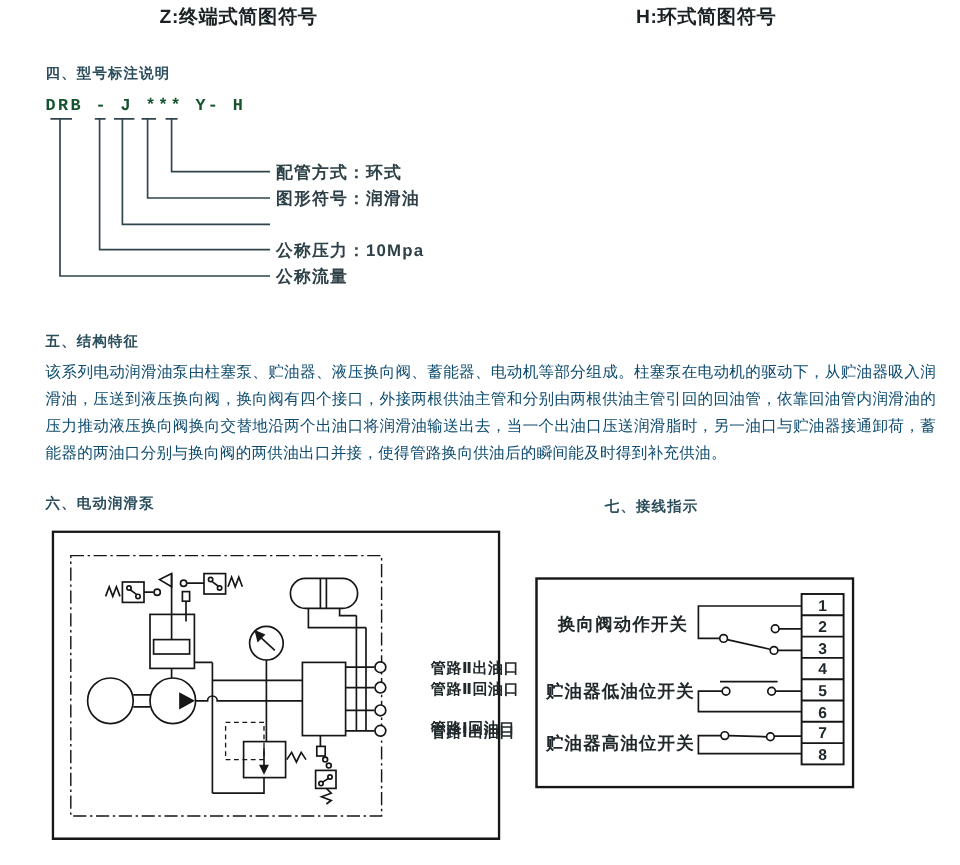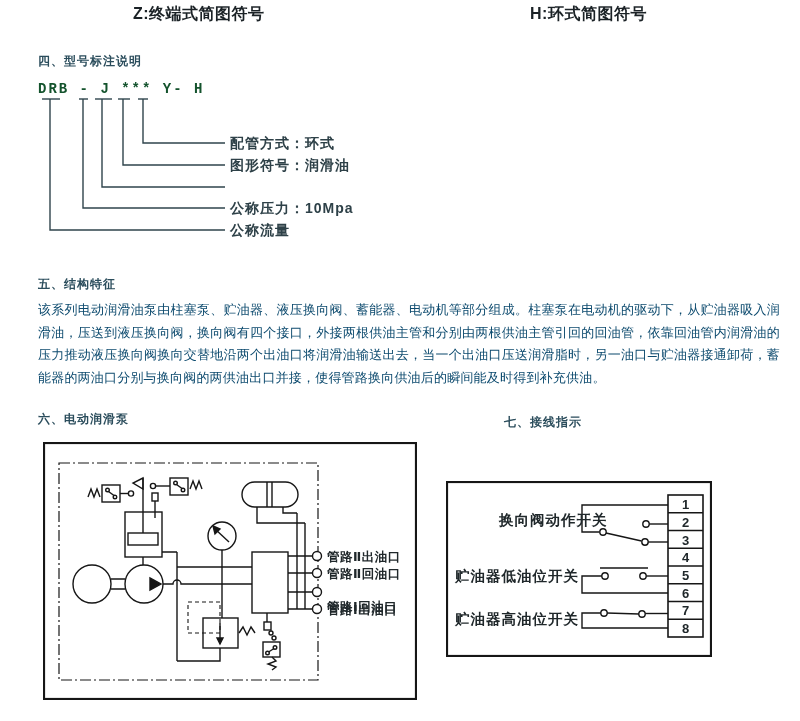--- a/index.html
+++ b/index.html
@@ -5,21 +5,21 @@
   html,body{margin:0;padding:0;background:#fff;}
   .page{position:relative;width:800px;height:721px;background:#ffffff;overflow:hidden;
         font-family:"Liberation Sans","DejaVu Sans",sans-serif;}
   .abs{position:absolute;}
   .caption{font-size:16px;font-weight:bold;color:#1b2226;letter-spacing:.5px;}
   .sec-title{font-size:12px;font-weight:bold;color:#2b4d5c;letter-spacing:1px;}
   .model-code{font-family:Liberation Mono, monospace;
               font-size:14px;font-weight:bold;color:#14532d;letter-spacing:2px;}
   .model-label{font-size:14px;font-weight:bold;color:#2e4148;letter-spacing:1px;white-space:nowrap;}
   .body-par{font-size:13px;line-height:22.5px;color:#0c4a6e;text-align:justify;letter-spacing:.2px;}
-  .port-label{font-size:12.5px;font-weight:bold;color:#20282b;white-space:nowrap;letter-spacing:.5px;}
+  .port-label{font-size:12.5px;font-weight:bold;color:#20282b;white-space:nowrap;letter-spacing:.5px;margin-left:32px;}
   .switch-label{font-size:14.5px;font-weight:bold;color:#20282b;white-space:nowrap;letter-spacing:1px;}
   .terminal-num{font-size:13px;font-weight:bold;color:#20282b;text-align:center;}
   svg{position:absolute;left:0;top:0;}
   svg *{vector-effect:none;}
 </style>
 </head>
 <body>
 
 <div class="page">
 
@@ -193,21 +193,21 @@
         <g>
           <circle cx="158" cy="132" r="3.2"></circle>
             <circle cx="196" cy="133" r="3.2"></circle>
           <path d="M161,132 L193,133"></path>
           <path d="M199.2,132.5 H222"></path>
           <path d="M154.8,132 H136 V147 H222"></path>
         </g>
       </g>
     </svg>
 
-    <div class="abs switch-label" style="left:19px;top:30px;margin-left:34px;">换向阀动作开关</div>
+    <div class="abs switch-label" style="left:19px;top:30px;">换向阀动作开关</div>
     <div class="abs switch-label" style="left:9px;top:129px;">贮油器高油位开关</div>
     <div class="abs switch-label" style="left:9px;top:86px;">贮油器低油位开关</div>
 
     <div class="abs terminal-num" style="left:222px;top:16px;width:35px;">1</div>
     <div class="abs terminal-num" style="left:222px;top:33.5px;width:35px;">2</div>
     <div class="abs terminal-num" style="left:222px;top:51.5px;width:35px;">3</div>
     <div class="abs terminal-num" style="left:222px;top:69px;width:35px;">4</div>
     <div class="abs terminal-num" style="left:222px;top:87px;width:35px;">5</div>
     <div class="abs terminal-num" style="left:222px;top:104.5px;width:35px;">6</div>
     <div class="abs terminal-num" style="left:222px;top:122px;width:35px;">7</div>

